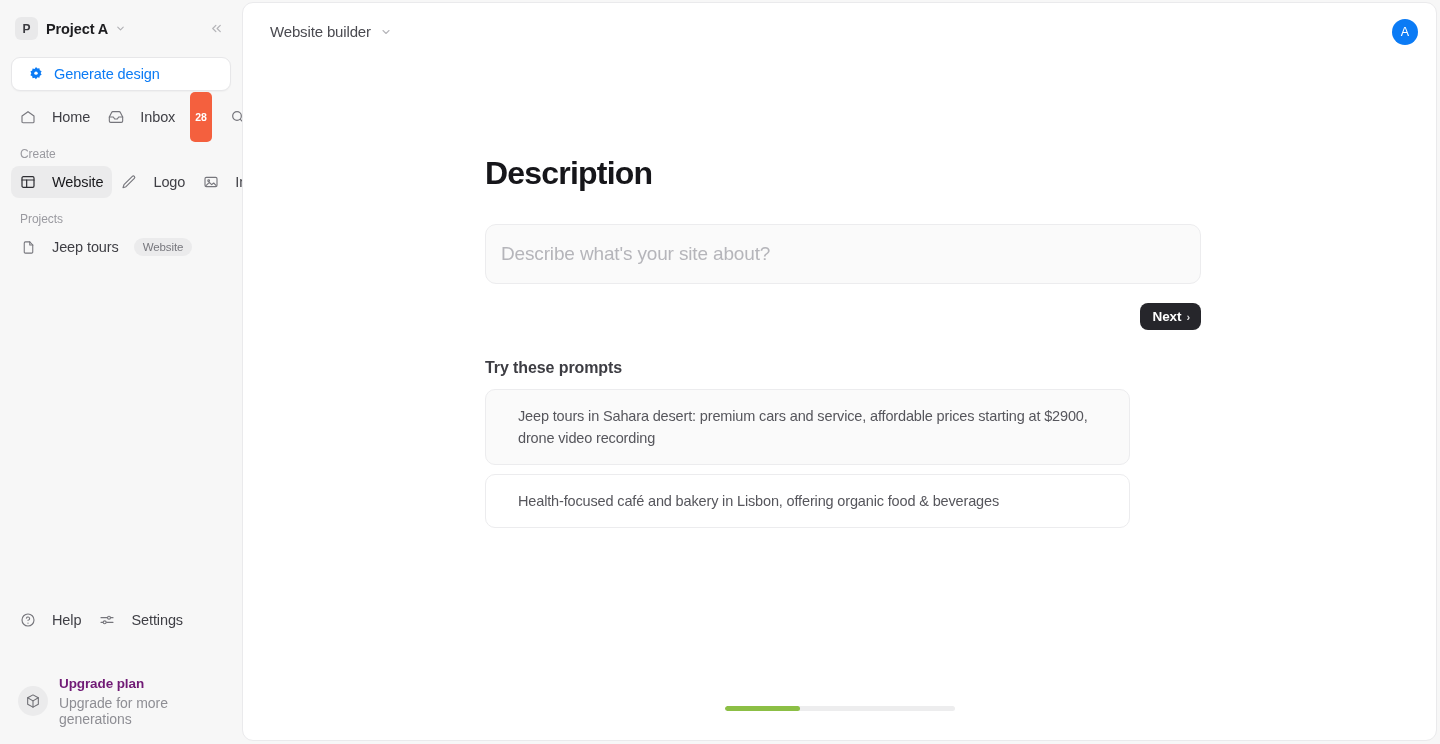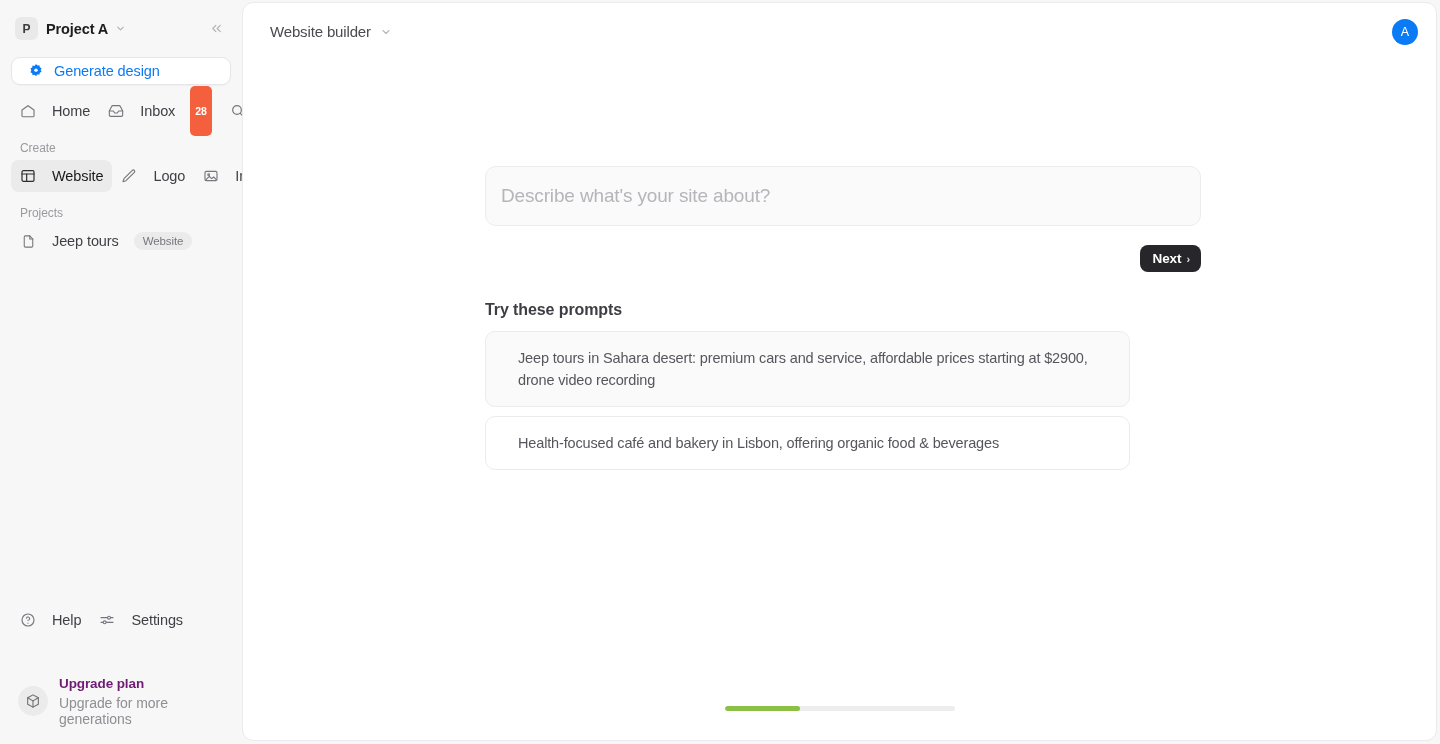--- a/index.html
+++ b/index.html
@@ -29,21 +29,21 @@
     background: #e9e9ea; color: #3b3b40;
     font-size: 12px; font-weight: bold;
     display: flex; align-items: center; justify-content: center;
     flex: 0 0 23px;
   }
   .proj-name { font-size: 14.5px; font-weight: bold; color: #1d1d20; letter-spacing: -0.1px; }
   .proj-caret { color: #b0b0b4; display: flex; align-items: center; margin-left: -1px; }
   .collapse-btn { margin-left: auto; color: #b4b4b8; display: flex; align-items: center; padding: 4px; cursor: pointer; }
 
   .gen-btn {
-    height: 28px; background: #ffffff;
+    height: 34px; background: #ffffff;
     border: 1px solid #e7e7e9; border-radius: 9px;
     display: flex; align-items: center; gap: 10px;
     padding-left: 16px;
     box-shadow: 0 1px 1.5px rgba(0,0,0,0.035);
     cursor: pointer; margin-bottom: 10px;
   }
   .gen-btn-label { color: #0b7bf5; font-size: 14.5px; font-weight: 500; letter-spacing: -0.1px; }
   .gen-icon { display: flex; align-items: center; color: #0b7bf5; }
 
   .nav-list { display: flex; flex-direction: row; }
@@ -82,21 +82,21 @@
     color: #6d6d73; flex: 0 0 30px;
   }
   .upg-title { font-size: 13.5px; color: #701a75; font-weight: 700; letter-spacing: -0.1px; line-height: 1.3; }
   .upg-sub { font-size: 14px; color: #8e8e94; margin-top: 2px; letter-spacing: -0.05px; }
 
   
   .main {
     flex: 1 1 auto; margin: 2px 3px 3px 0;
     background: #ffffff; border: 1px solid #eaeaec;
     border-radius: 11px; position: relative; overflow: hidden;
-    display: flex; flex-direction: column; gap: 11px;
+    display: flex; flex-direction: column;
   }
   .main-header {
     height: 57px; display: flex; align-items: center;
     padding: 0 18px 0 27px; flex: 0 0 57px;
   }
   .crumb { display: flex; align-items: center; gap: 9px; cursor: pointer; }
   .crumb-label { font-size: 15px; color: #4a4a50; letter-spacing: -0.15px; }
   .crumb-caret { color: #b6b6ba; display: flex; align-items: center; }
   .avatar {
     margin-left: auto; width: 26px; height: 26px; border-radius: 50%;
@@ -309,20 +309,21 @@
               <polyline points="6 9 12 15 18 9"></polyline>
             </svg>
         </span>
       </div>
       <div class="avatar">A</div>
     </header>
 
     <div class="content">
       <div class="form-wrap">
 
+        <h1 class="page-title">Description</h1>
 
         <div class="desc-box">
           <span class="desc-placeholder">Describe what's your site about?</span>
         </div>
 
         <div class="next-row">
           <button class="next-btn">
             <span>Next</span>
             <span class="next-chev">›</span>
           </button>

